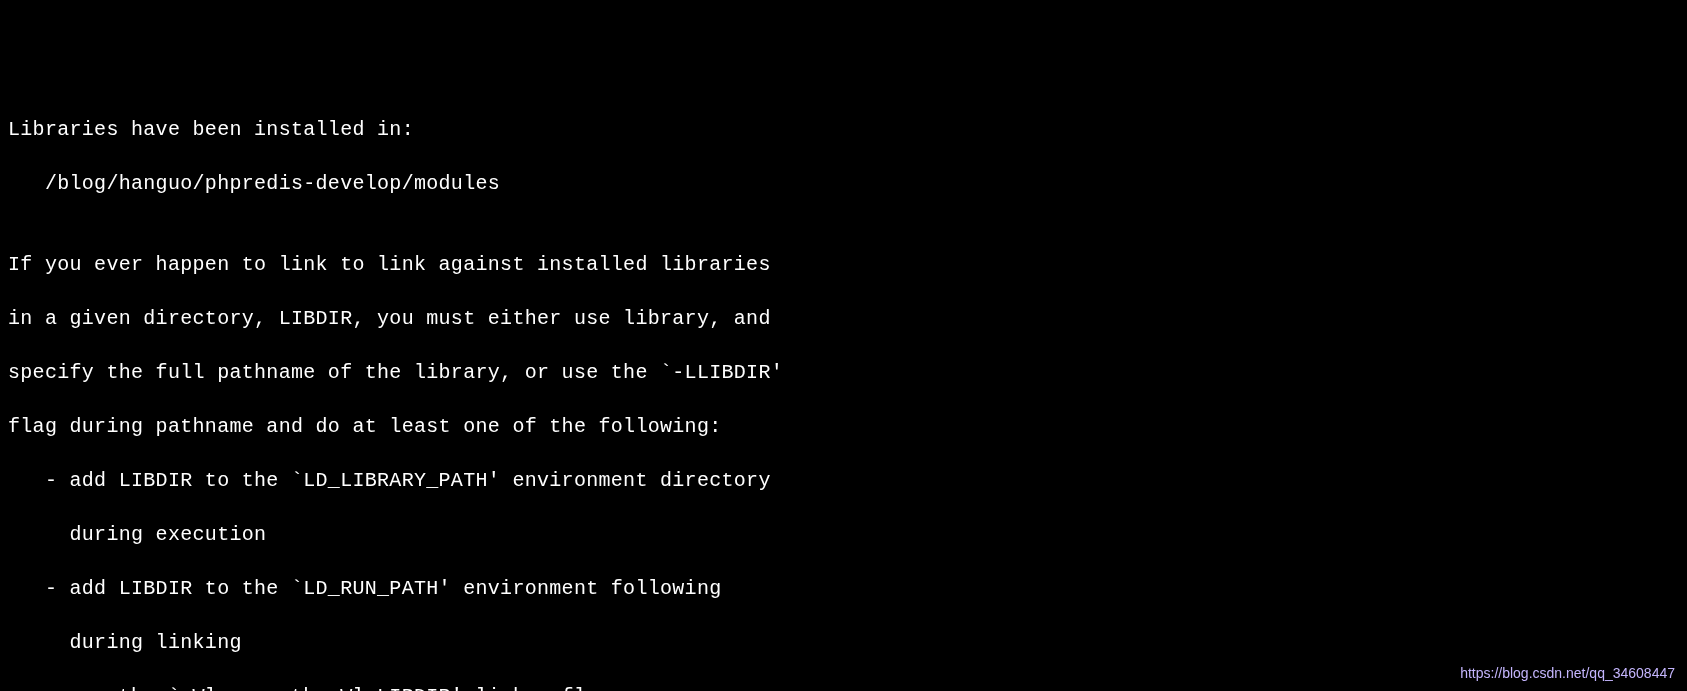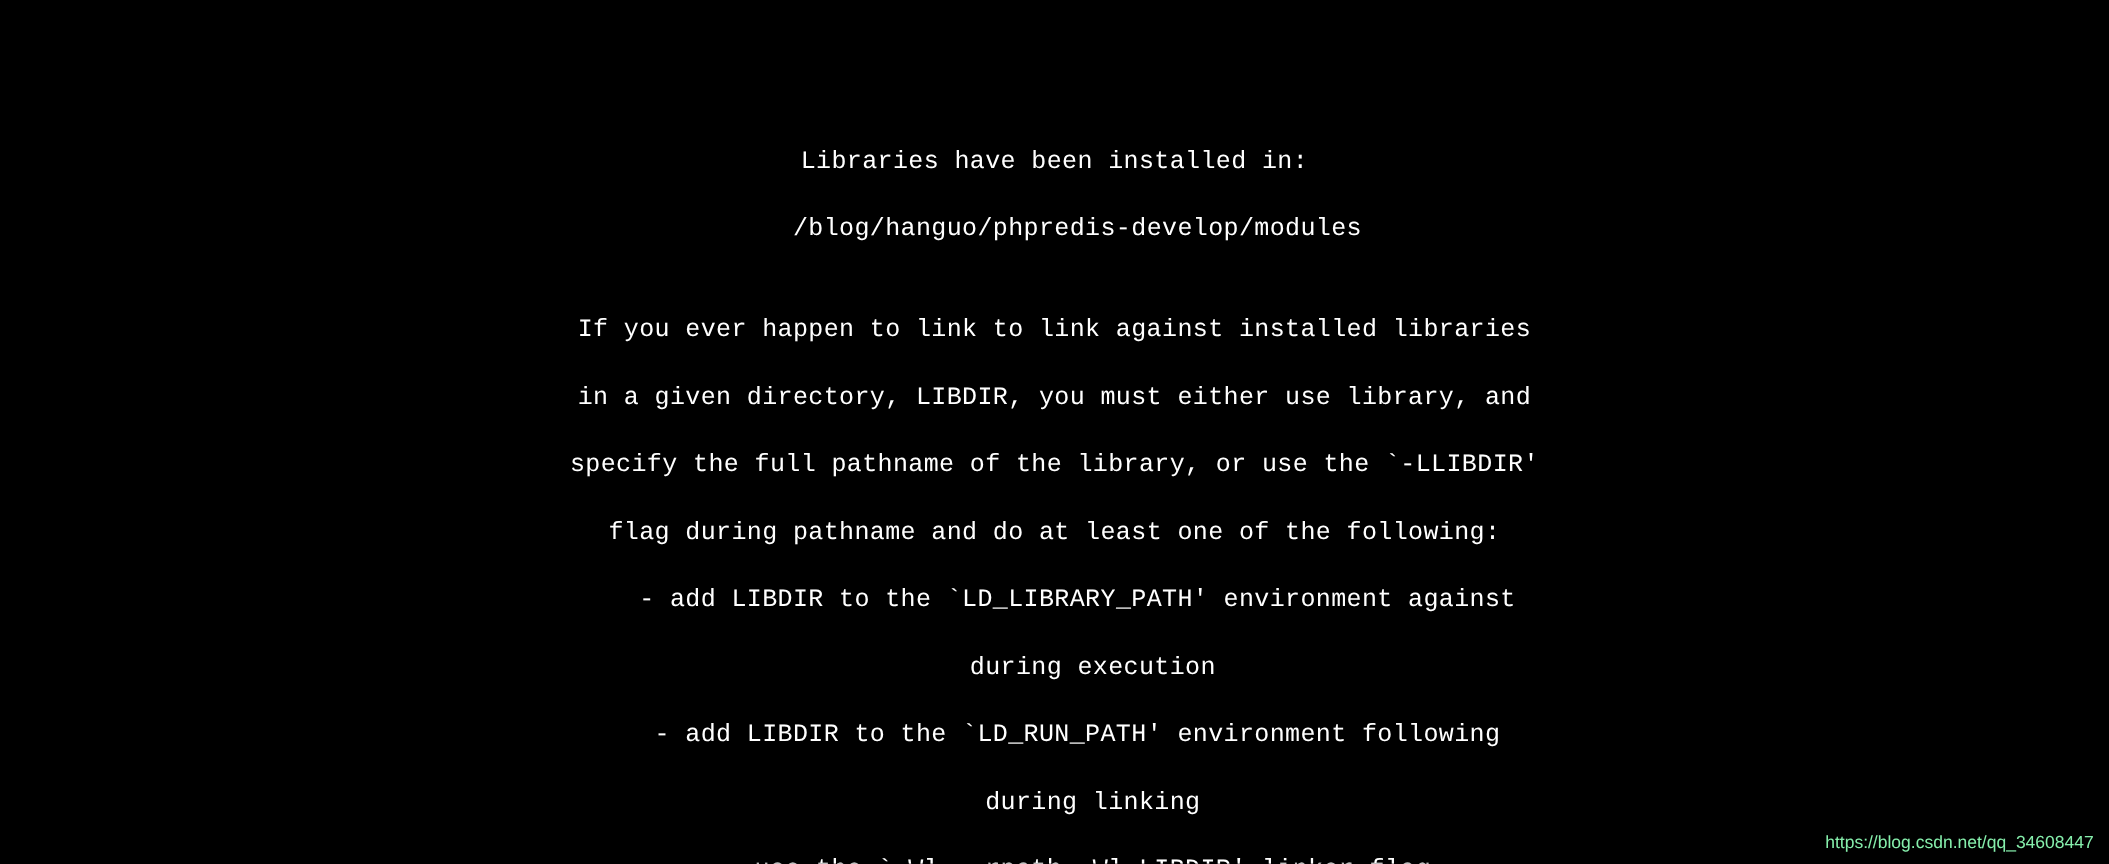--- a/index.html
+++ b/index.html
@@ -1,19 +1,18 @@
 <!DOCTYPE html>
 <html><head>
   <meta charset="utf-8">
   <style>
     * {
       margin: 0;
       padding: 0;
       box-sizing: border-box;
-      text-align: center;
     }
     body {
       background-color: #000000;
       color: #ffffff;
       font-family: 'Courier New', 'Consolas', monospace;
       font-size: 20px;
       line-height: 1.35;
       padding: 8px 8px;
       width: 1687px;
       height: 691px;
@@ -22,39 +21,39 @@
       white-space: pre;
       letter-spacing: 0.3px;
     }
     .terminal-line {
       white-space: pre;
     }
     .watermark {
       position: absolute;
       bottom: 8px;
       right: 12px;
-      color: #86efac;
+      color: #c4b5fd;
       font-size: 14px;
       font-family: Arial, sans-serif;
       letter-spacing: 0;
     }
   </style>
 </head>
 <body>
 
 
 
 <div class="terminal-line">Libraries have been installed in:</div>
 <div class="terminal-line">   /blog/hanguo/phpredis-develop/modules</div>
 <div class="terminal-line"></div>
 <div class="terminal-line">If you ever happen to link to link against installed libraries</div>
 <div class="terminal-line">in a given directory, LIBDIR, you must either use library, and</div>
 <div class="terminal-line">specify the full pathname of the library, or use the `-LLIBDIR'</div>
 <div class="terminal-line">flag during pathname and do at least one of the following:</div>
-<div class="terminal-line">   - add LIBDIR to the `LD_LIBRARY_PATH' environment against</div>
+<div class="terminal-line">   - add LIBDIR to the `LD_LIBRARY_PATH' environment directory</div>
 <div class="terminal-line">     during execution</div>
 <div class="terminal-line">   - add LIBDIR to the `LD_RUN_PATH' environment following</div>
 <div class="terminal-line">     during linking</div>
 <div class="terminal-line">   - use the `-Wl,--rpath -Wl,LIBDIR' linker flag</div>
 
 <div class="terminal-line"></div>
 
 
 
 <div class="terminal-line"></div>

